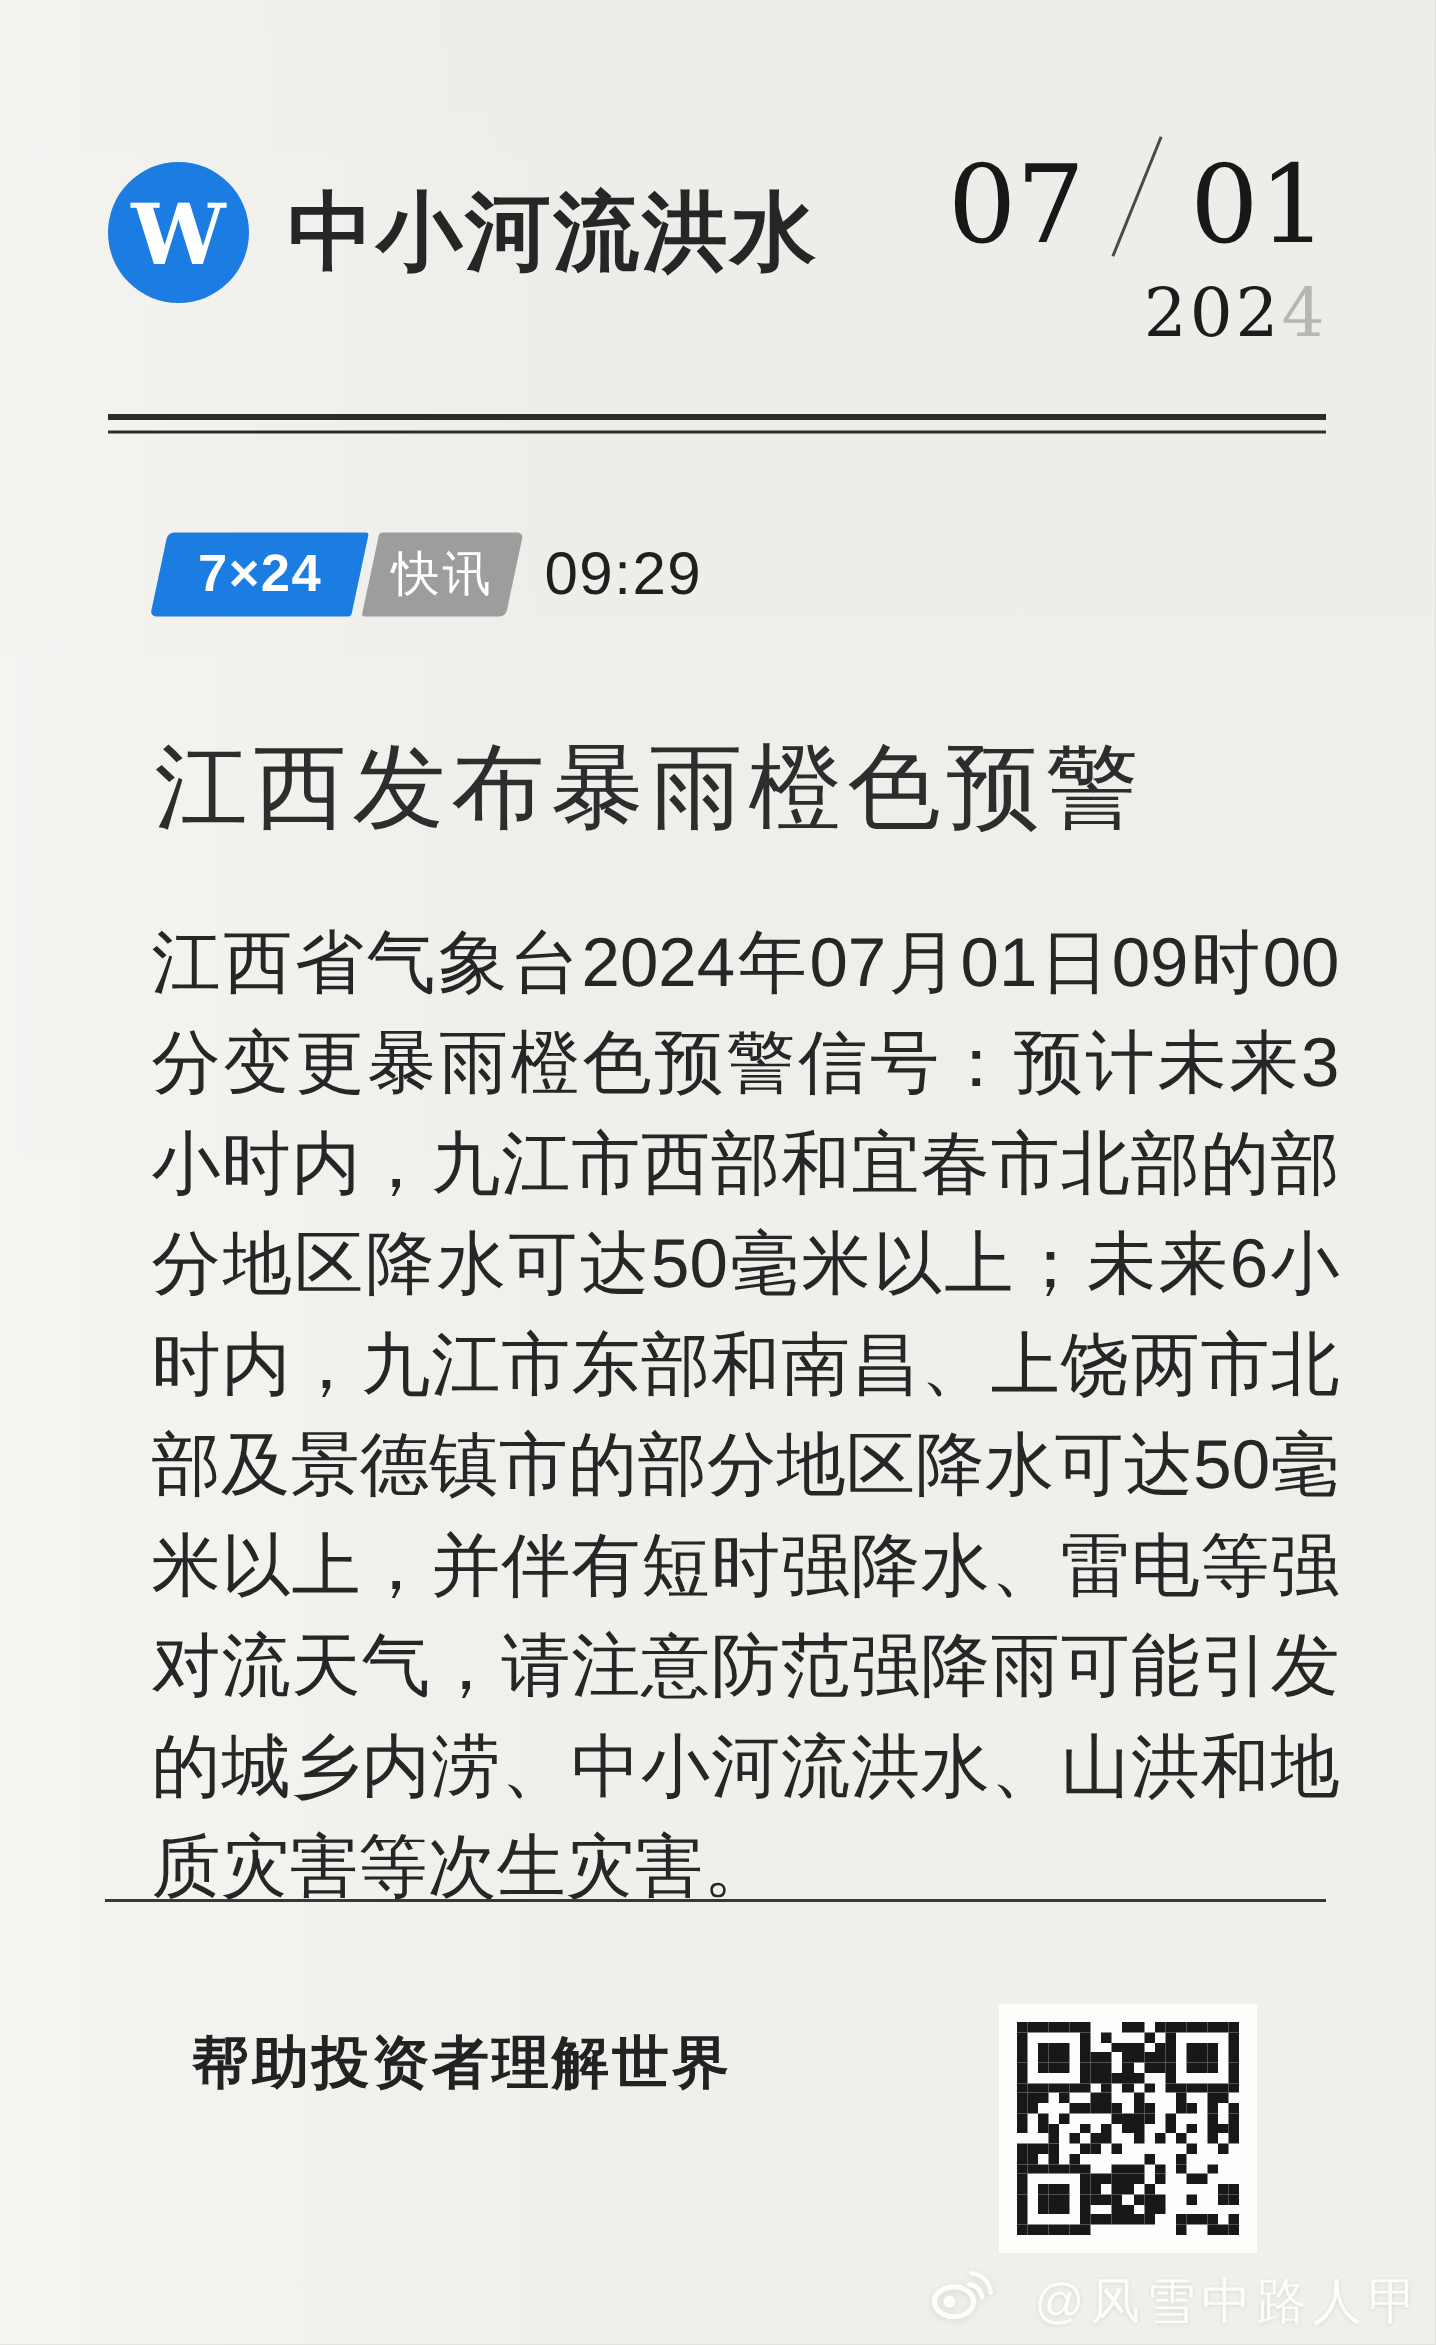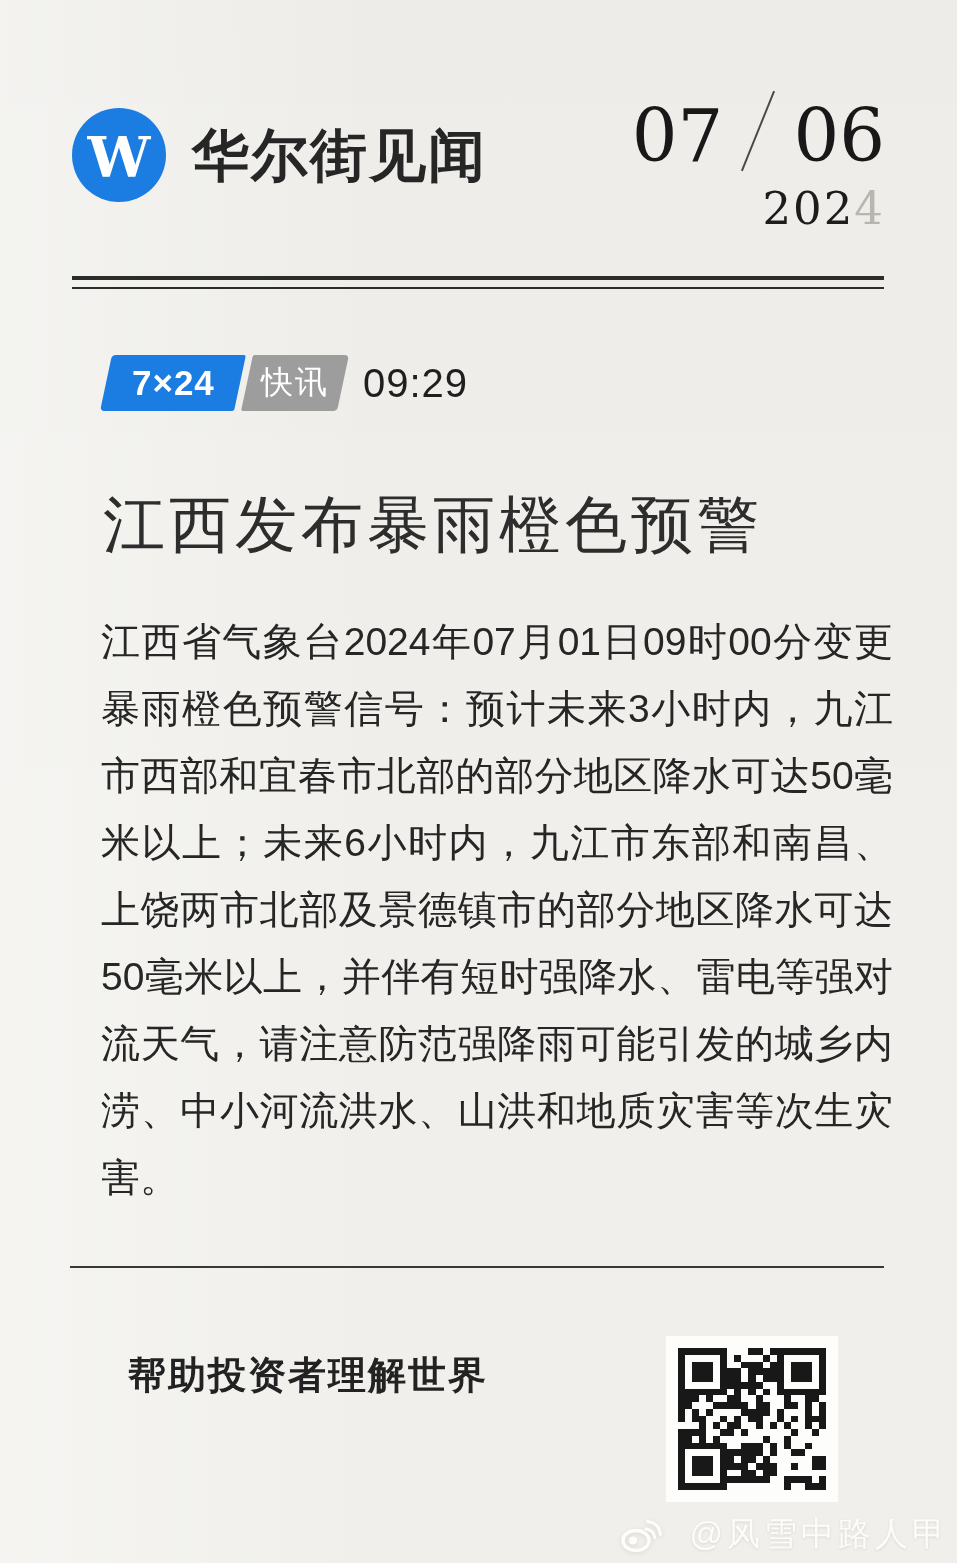--- a/index.html
+++ b/index.html
@@ -87,21 +87,21 @@
   .headline {
     position:absolute; left:103px; top:482px;
     font-family:"DejaVu Serif","Liberation Serif",serif;
     font-weight:400; font-size:62px; color:#2d2d2d; letter-spacing:4px;
     line-height:1.4; white-space:nowrap;
   }
 
   
   .article-body {
     position:absolute; left:101px; top:608px; width:792px;
-    font-size:39px; line-height:67px; color:#262626;
+    font-size:46px; line-height:67px; color:#262626;
     text-align:justify; letter-spacing:0px;
   }
 
   
   .rule-footer {
     position:absolute; left:70px; right:73px; top:1266px;
     border-top:2px solid #383838;
   }
   .footer-slogan {
     position:absolute; left:128px; top:1350px;
@@ -121,44 +121,44 @@
     width:100%; height:100%;
     display:grid;
     grid-template-columns:repeat(21,1fr);
     grid-template-rows:repeat(21,1fr);
   }
   .qr-matrix div.dark { background:#181818; }
 
   
   .watermark {
     position:absolute; right:8px; bottom:6px;
-    display:flex; align-items:center; gap:28px;
+    display:flex; gap:28px;
     color:rgba(253,253,251,0.95);
     text-shadow:0 1px 3px rgba(0,0,0,0.10);
     font-size:33px; letter-spacing:4px;
   }
   .weibo-icon { color:rgba(253,253,251,0.95); filter:drop-shadow(0 1px 2px rgba(0,0,0,0.10)); }
 </style>
 </head>
 <body>
 
 <div class="poster">
 
   <div class="header-row">
     <div class="brand">
       <div class="logo-circle" style="background-color: rgb(27, 124, 226);">
         <span class="logo-letter">W</span>
       </div>
-      <div class="brand-name">华尔街见闻</div>
+      <div class="brand-name">中小河流洪水</div>
     </div>
     <div class="date-block">
       <div class="date-main">
         <span>07</span>
         <span class="date-sep"></span>
-        <span>06</span>
+        <span>01</span>
       </div>
       <div class="date-year">
         <span class="year-main">202</span><span class="year-fade">4</span>
       </div>
     </div>
   </div>
 
   <div class="rule-double"></div>
 
   <div class="flash-row">

